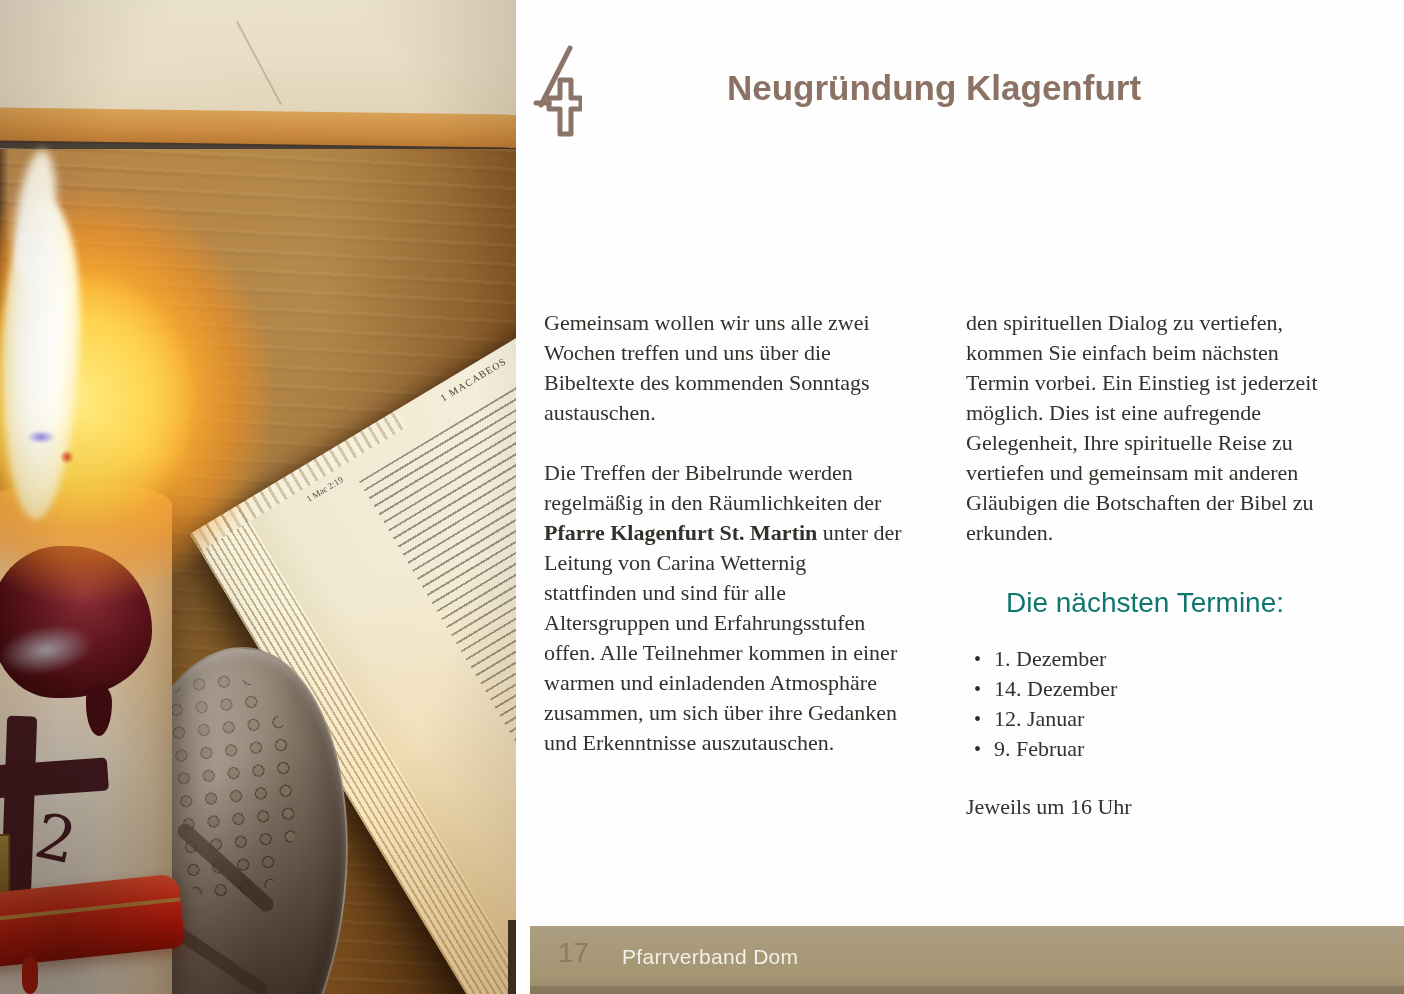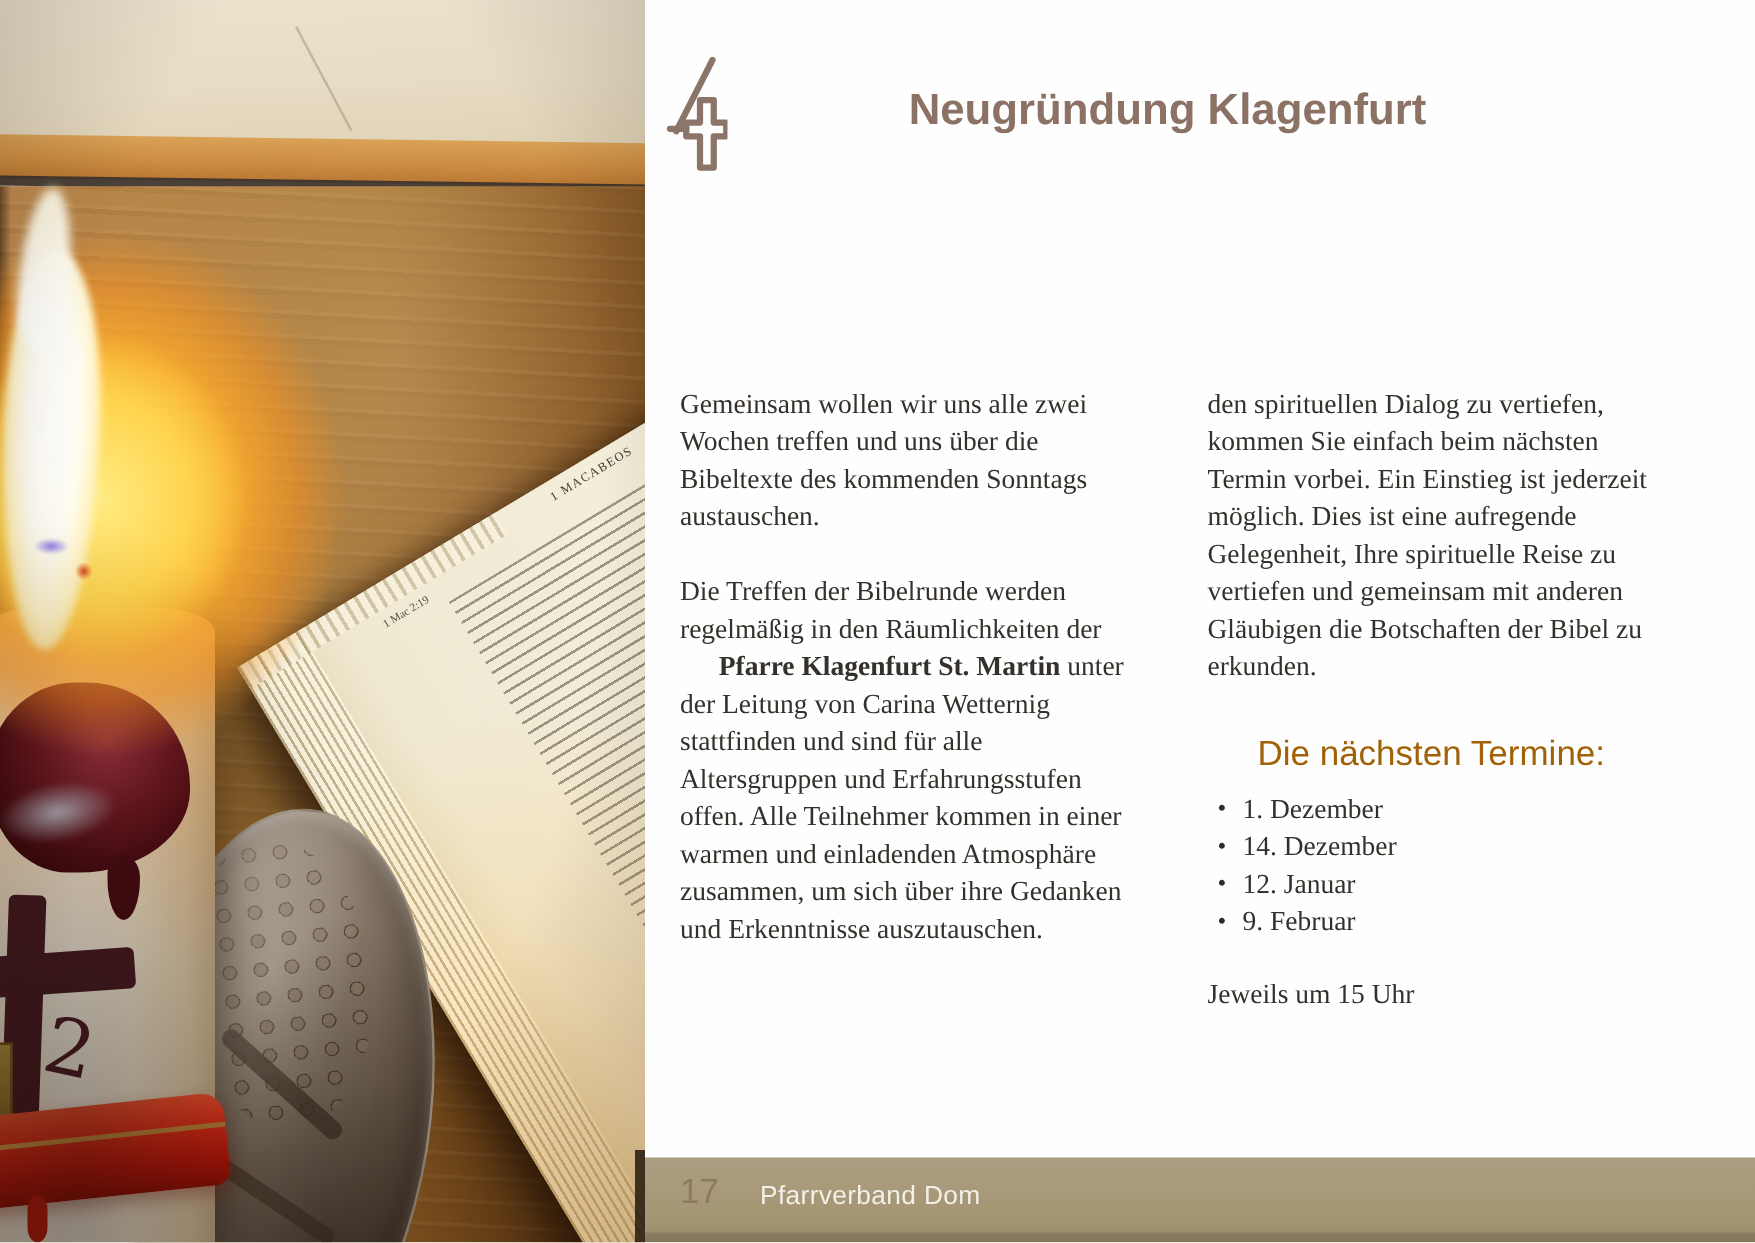--- a/index.html
+++ b/index.html
@@ -119,30 +119,30 @@
   #content{position:absolute;left:516px;top:0;width:888px;height:994px;background:#fefefe;}
   .section-icon{position:absolute;left:14px;top:42px;}
   .article-title{position:absolute;left:28px;top:44px;width:780px;text-align:center;
         font-family:"Liberation Sans",sans-serif;font-weight:bold;font-size:35px;line-height:1.2;
         color:#8b7265;}
   .columns{position:absolute;left:28px;top:308px;width:780px;display:flex;gap:64px;
         font-size:22px;line-height:30px;color:#34302b;}
   .col{width:368px;}
   .col p{margin:0 0 30px 0;}
   .col p:last-child{margin-bottom:0;}
-  .bold-inline{font-weight:bold;margin-left:31px;}
-  .schedule-heading{margin:38px 0 12px 0;text-align:center;
+  .bold-inline{font-weight:bold;}
+  .schedule-heading{margin:38px 0 24px 0;text-align:center;
         font-family:"Liberation Sans",sans-serif;font-weight:normal;font-size:28px;line-height:34px;
-        color:#a16207;}
+        color:#0f766e;}
   ul.dates{list-style:none;margin:0 0 28px 0;padding:0;}
   ul.dates li{position:relative;padding-left:28px;line-height:30px;}
   ul.dates li::before{content:"•";position:absolute;left:8px;top:0;font-size:20px;color:#2f2b26;}
 
   
-  .footer-bar{position:absolute;left:0;right:0;top:926px;height:68px;
+  .footer-bar{position:absolute;left:14px;right:0;top:926px;height:68px;
         background:linear-gradient(180deg,#ab9d81 0%,#a49672 75%,#96886a 100%);}
   .footer-bar::after{content:"";position:absolute;left:0;right:0;bottom:0;height:8px;
         background:rgba(50,40,25,.18);}
   .page-num{position:absolute;left:28px;top:13px;font-family:"Liberation Sans",sans-serif;
         font-size:28px;line-height:1;color:#8c7b60;}
   .footer-label{position:absolute;left:92px;top:18px;font-family:"Liberation Sans",sans-serif;
         font-size:21px;line-height:1.2;letter-spacing:.3px;color:#f3f0e7;}
 </style>
 </head>
 <body>
@@ -220,21 +220,21 @@
 
             <li>1. Dezember</li>
 
             <li>14. Dezember</li>
 
 
             <li>12. Januar</li>
 
             <li>9. Februar</li>
           </ul>
-        <p>Jeweils um 15 Uhr</p>
+        <p>Jeweils um 16 Uhr</p>
       </div>
     </div>
 
     <div class="footer-bar">
       <span class="page-num">17</span>
       <span class="footer-label">Pfarrverband Dom</span>
     </div>
 
   </div>
 </div>

